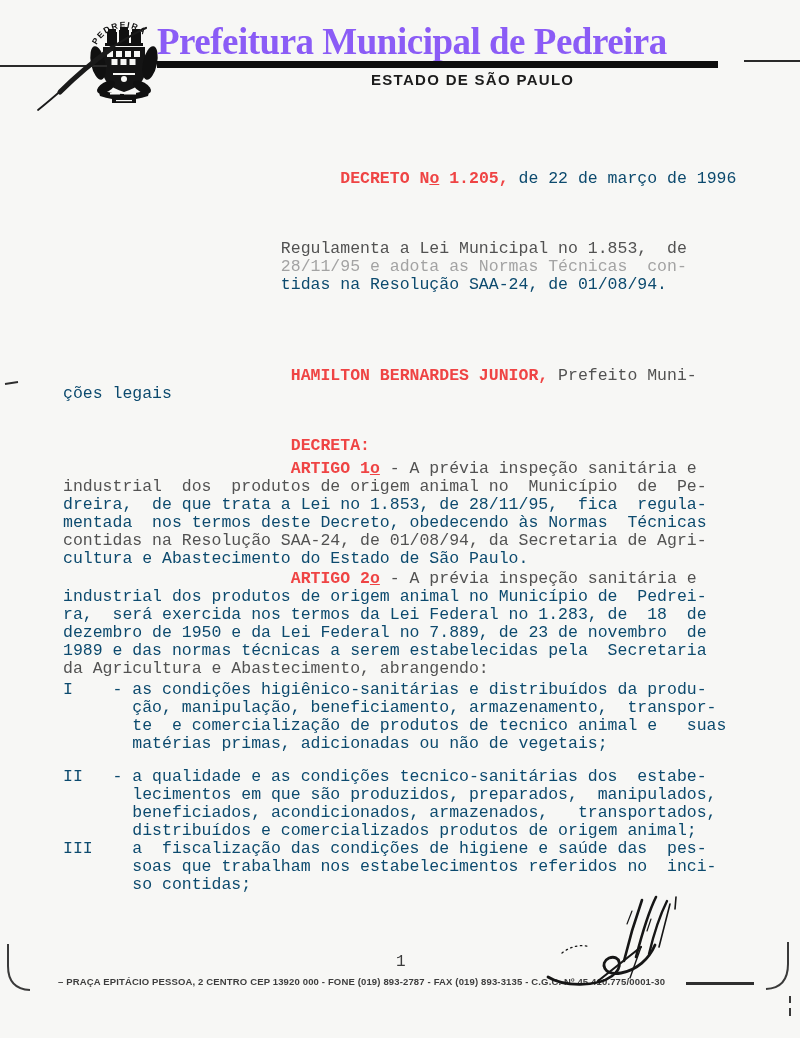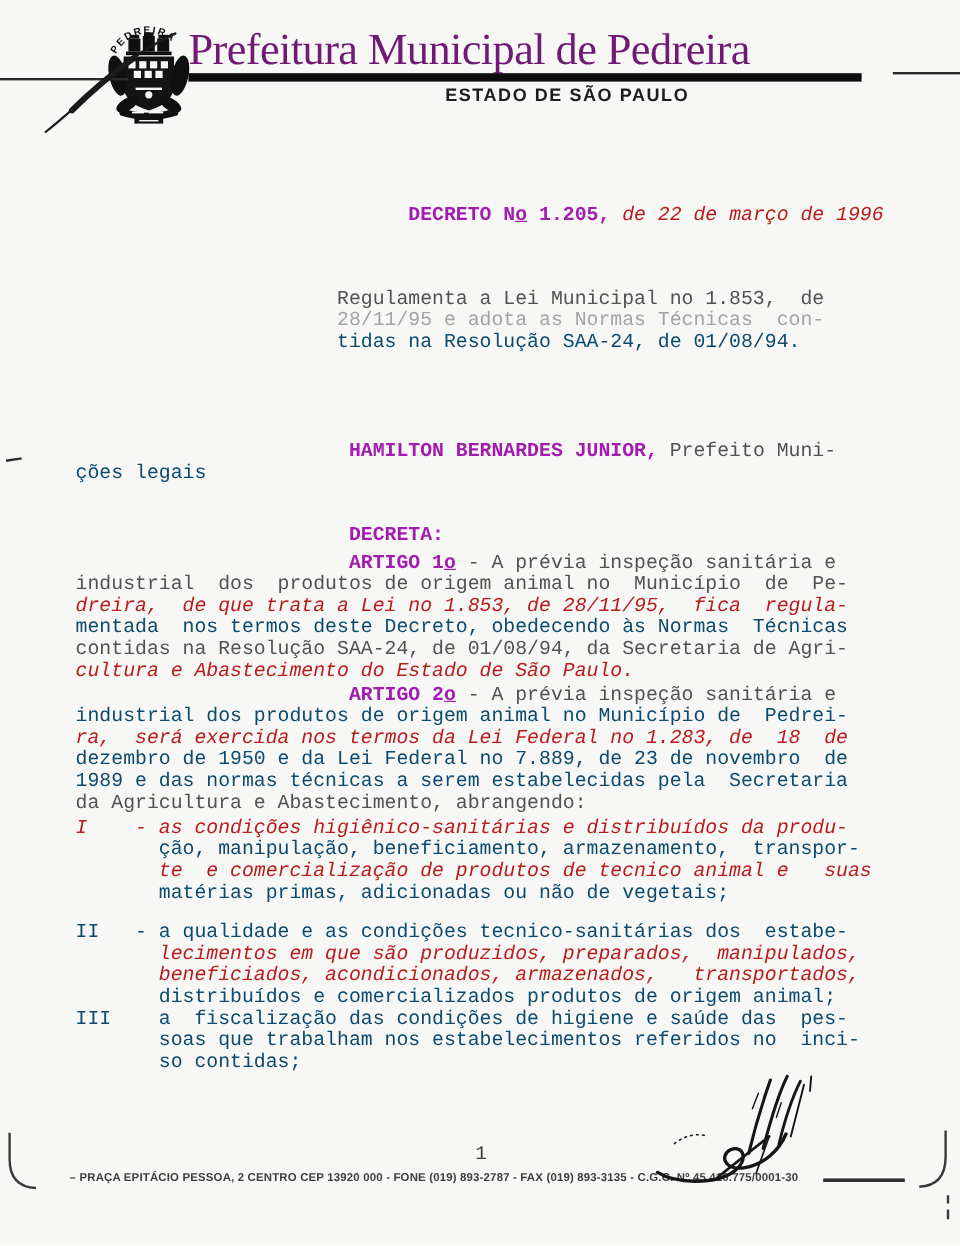--- a/index.html
+++ b/index.html
@@ -1,35 +1,35 @@
 <!DOCTYPE html>
 <html><head>
 <meta charset="utf-8">
 <style>
   html,body{margin:0;padding:0;background:#ffffff;}
   .page{position:relative;width:800px;height:1038px;background:#f7f7f5;overflow:hidden;
         font-family:"Liberation Mono","DejaVu Sans Mono",monospace;color:#3a3a3a;}
   
   .masthead-title{position:absolute;left:157px;top:22px;font-family:"Liberation Serif","DejaVu Serif",serif;
-        font-weight:normal;font-size:37px;line-height:40px;color:#701a75;letter-spacing:-0.5px;white-space:nowrap;}
+        font-weight:bold;font-size:37px;line-height:40px;color:#8b5cf6;letter-spacing:-0.5px;white-space:nowrap;}
   .masthead-bar{position:absolute;left:157px;top:61px;width:561px;height:7px;background:#0d0d0d;}
   .edge-line-left{position:absolute;left:0;top:65px;width:107px;height:2px;background:#2a2a2a;}
   .edge-line-right{position:absolute;left:744px;top:60px;width:56px;height:2px;background:#2a2a2a;}
   .subtitle{position:absolute;left:371px;top:71px;font-family:"Liberation Sans","DejaVu Sans",sans-serif;
         font-weight:bold;font-size:15px;letter-spacing:1.3px;color:#1c1c1c;}
   .emblem{position:absolute;left:82px;top:13px;}
   
   .blk{position:absolute;left:63px;}
   .ln{white-space:pre;font-size:16.5px;line-height:18px;}
   .b{font-weight:bold;}
   .ord{text-decoration:underline;}
-  .d0{color:#a21caf;}
+  .d0{color:#ef4444;}
   .d1{color:#525252;}
   .d2{color:#0c4a6e;}
-  .d3{color:#b91c1c;font-style:italic;}
+  .d3{color:#0c4a6e;}
   .d4{color:#a3a3a3;}
   .pageno{position:absolute;left:396px;top:953px;font-size:16px;color:#3b3b3b;}
   .footer-line{position:absolute;left:58px;top:976px;font-family:"Liberation Sans","DejaVu Sans",sans-serif;
         font-weight:bold;font-size:9.5px;letter-spacing:0.15px;color:#3d3d3d;white-space:nowrap;}
   .frule{position:absolute;left:686px;top:982px;width:68px;height:2.5px;background:#2f2f2f;}
   .artifacts{position:absolute;left:0;top:0;pointer-events:none;}
 </style>
 </head>
 <body>
 

